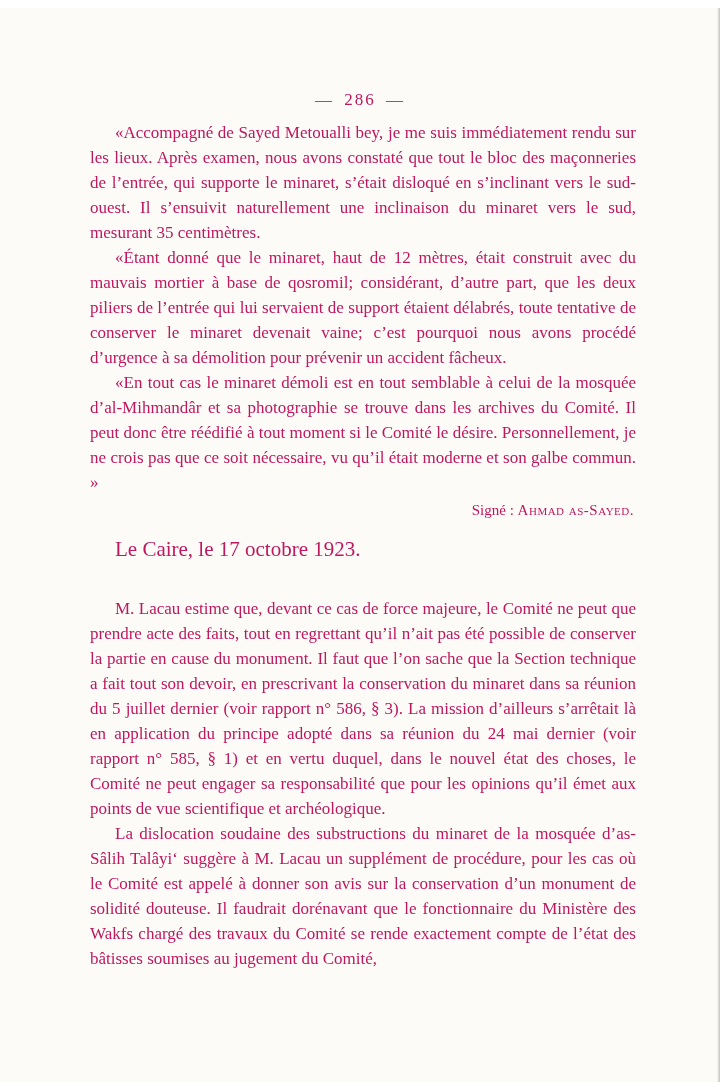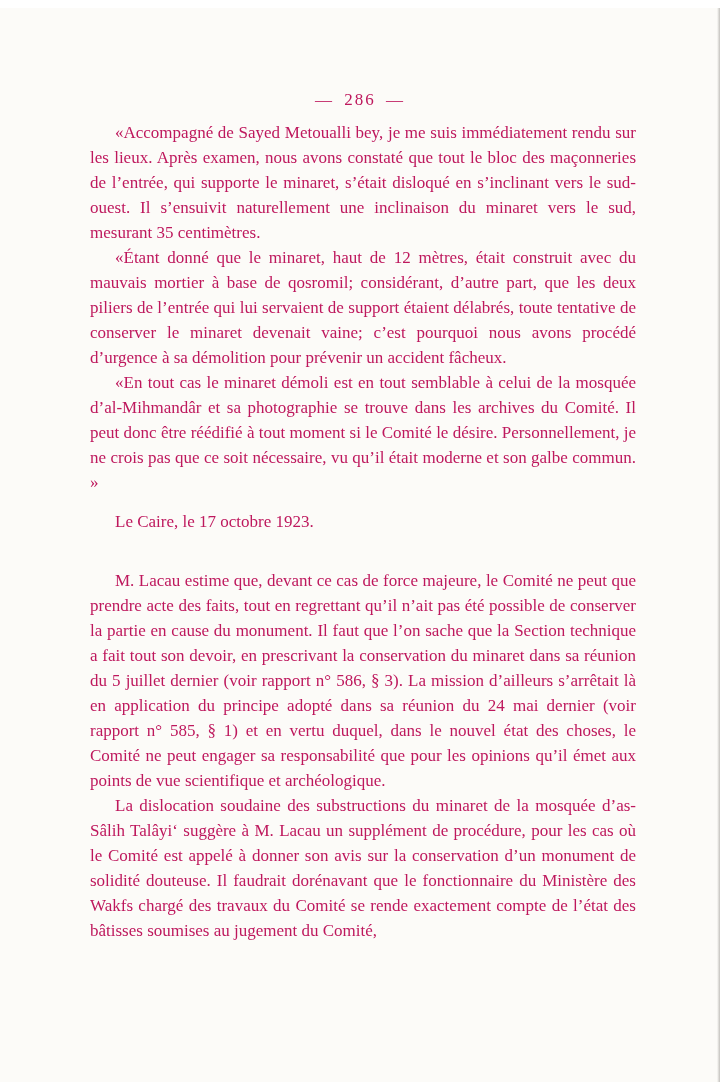--- a/index.html
+++ b/index.html
@@ -47,21 +47,21 @@
     text-align: right;
     font-size: 15px;
   }
   .smallcaps {
     font-variant: small-caps;
     letter-spacing: 0.5px;
   }
   .dateline {
     margin: 14px 0 0 0;
     text-indent: 25px;
-    font-size: 17px;
+    font-size: 21px;
   }
   .section-gap {
     height: 34px;
   }
   .scan-edge-right {
     position: absolute;
     top: 0;
     right: 0;
     width: 3px;
     height: 100%;
@@ -84,20 +84,21 @@
   <div class="page-number">— 286 —</div>
 
   <div class="content">
 
     <p class="para">«Accompagné de Sayed Metoualli bey, je me suis immédiatement rendu sur les lieux. Après examen, nous avons constaté que tout le bloc des maçonneries de l’entrée, qui supporte le minaret, s’était disloqué en s’inclinant vers le sud-ouest. Il s’ensuivit naturellement une inclinaison du minaret vers le sud, mesurant 35 centimètres.</p>
 
     <p class="para">«Étant donné que le minaret, haut de 12 mètres, était construit avec du mauvais mortier à base de qosromil; considérant, d’autre part, que les deux piliers de l’entrée qui lui servaient de support étaient délabrés, toute tentative de conserver le minaret devenait vaine; c’est pourquoi nous avons procédé d’urgence à sa démolition pour prévenir un accident fâcheux.</p>
 
     <p class="para">«En tout cas le minaret démoli est en tout semblable à celui de la mosquée d’al-Mihmandâr et sa photographie se trouve dans les archives du Comité. Il peut donc être réédifié à tout moment si le Comité le désire. Personnellement, je ne crois pas que ce soit nécessaire, vu qu’il était moderne et son galbe commun. »</p>
 
+    <p class="signature"><span>Signé : </span><span class="smallcaps">Ahmad as-Sayed.</span></p>
 
     <p class="dateline">Le Caire, le 17 octobre 1923.</p>
 
     <div class="section-gap"></div>
 
     <p class="para">M. Lacau estime que, devant ce cas de force majeure, le Comité ne peut que prendre acte des faits, tout en regrettant qu’il n’ait pas été possible de conserver la partie en cause du monument. Il faut que l’on sache que la Section technique a fait tout son devoir, en prescrivant la conservation du minaret dans sa réunion du 5 juillet dernier (voir rapport n° 586, § 3). La mission d’ailleurs s’arrêtait là en application du principe adopté dans sa réunion du 24 mai dernier (voir rapport n° 585, § 1) et en vertu duquel, dans le nouvel état des choses, le Comité ne peut engager sa responsabilité que pour les opinions qu’il émet aux points de vue scientifique et archéologique.</p>
 
     <p class="para">La dislocation soudaine des substructions du minaret de la mosquée d’as-Sâlih Talâyi‘ suggère à M. Lacau un supplément de procédure, pour les cas où le Comité est appelé à donner son avis sur la conservation d’un monument de solidité douteuse. Il faudrait dorénavant que le fonctionnaire du Ministère des Wakfs chargé des travaux du Comité se rende exactement compte de l’état des bâtisses soumises au jugement du Comité,</p>
 
   </div>

